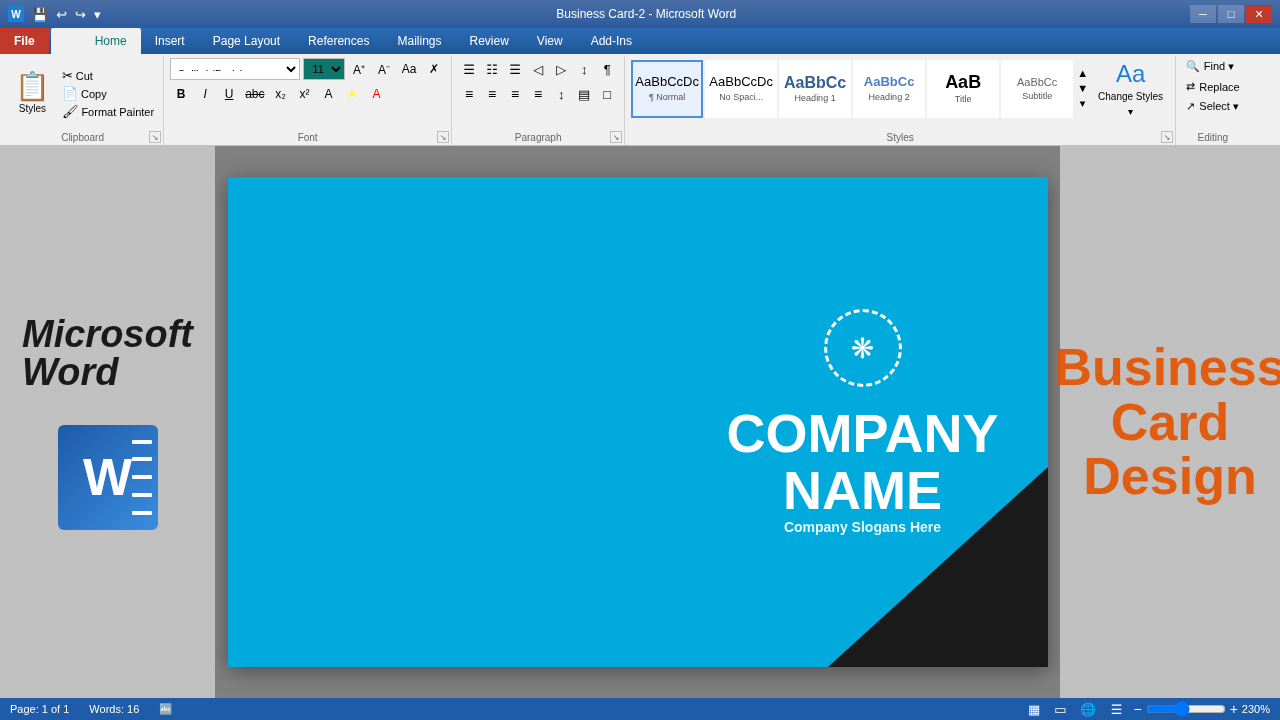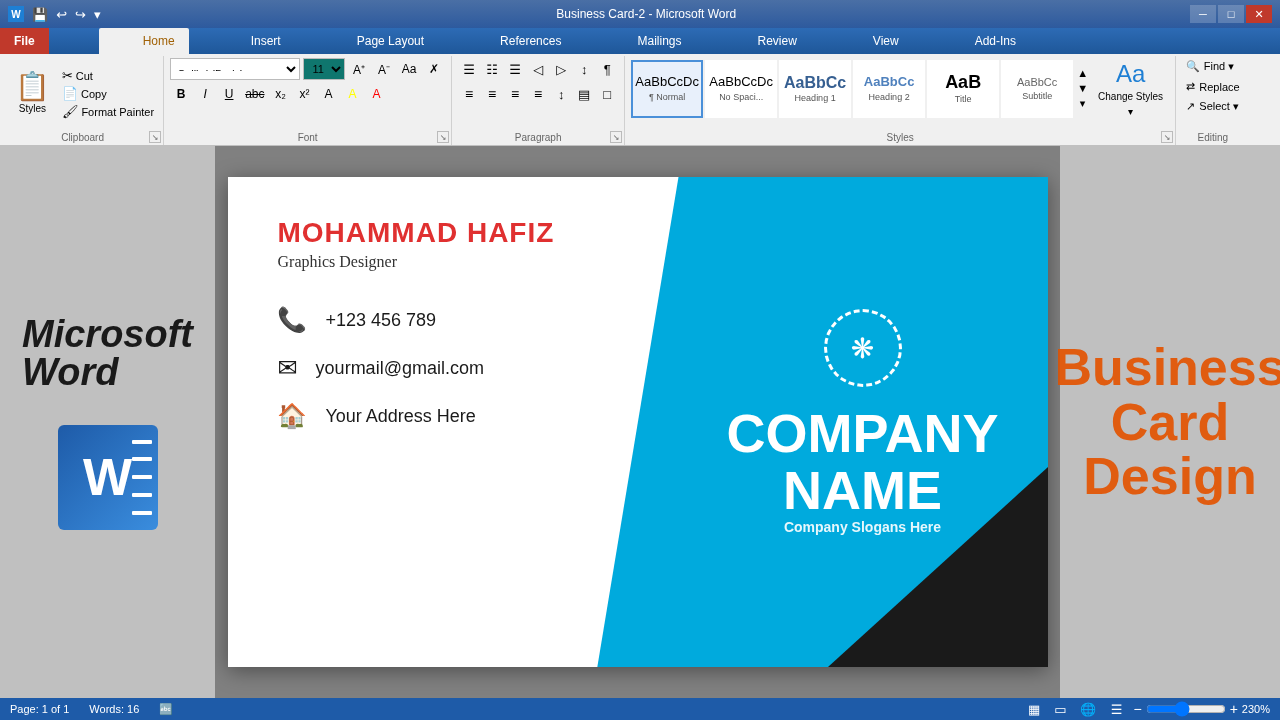--- a/index.html
+++ b/index.html
@@ -37,34 +37,33 @@
     .quick-access { display: flex; gap: 4px; }
     .qa-btn { background: none; border: none; color: white; font-size: 13px; cursor: pointer; padding: 0 2px; }
 
     
     .ribbon-tabs {
       background: linear-gradient(to bottom, #2d6bb5, #1e5799);
       height: 26px;
       display: flex;
       align-items: flex-end;
       padding: 0 0 0 0;
-      gap: 48px;
     }
     .ribbon-tab {
       padding: 4px 14px 4px 14px;
       font-size: 12px;
       color: white;
       cursor: pointer;
       border: none;
       background: none;
       height: 26px;
     }
     .ribbon-tab.active {
       background: #f0f0f0;
-      color: #a16207;
+      color: #0f766e;
       border-radius: 2px 2px 0 0;
       padding-left: 44px;
     }
     .ribbon-tab.file {
       background: #c0392b;
       color: white;
       font-weight: bold;
       margin-right: 2px;
     }
 
@@ -590,38 +589,20 @@
     </div>
   </div>
 
   <div class="doc-center">
     <div class="business-card-container">
 
       <div class="card-right"></div>
 
       <div class="card-black-triangle"></div>
 
-      <div class="card-left">
-        <div class="card-name">MOHAMMAD HAFIZ</div>
-        <div class="card-title">Graphics Designer</div>
-        <div class="card-contacts">
-          <div class="card-contact-row">
-            <span class="contact-icon">📞</span>
-            <span>+123 456 789</span>
-          </div>
-          <div class="card-contact-row">
-            <span class="contact-icon">✉</span>
-            <span>yourmail@gmail.com</span>
-          </div>
-          <div class="card-contact-row">
-            <span class="contact-icon">🏠</span>
-            <span>Your Address Here</span>
-          </div>
-        </div>
-      </div>
 
       <div class="card-right-content">
         <div class="scallop-circle">❋</div>
         <div class="card-company-name">
           <div>COMPANY</div>
           <div>NAME</div>
         </div>
         <div class="card-slogan">Company Slogans Here</div>
       </div>
     </div>

